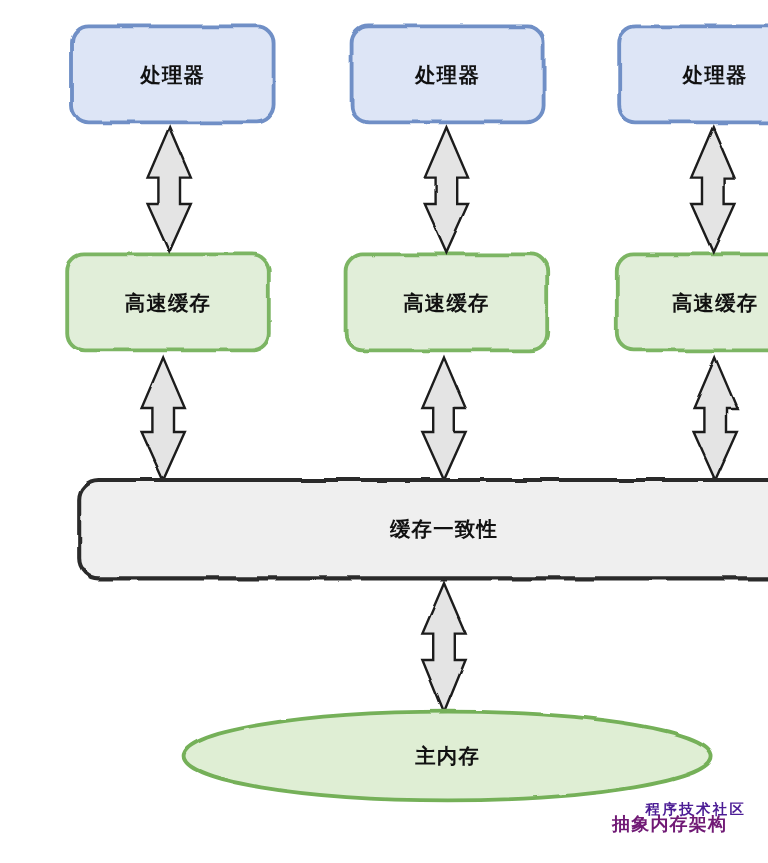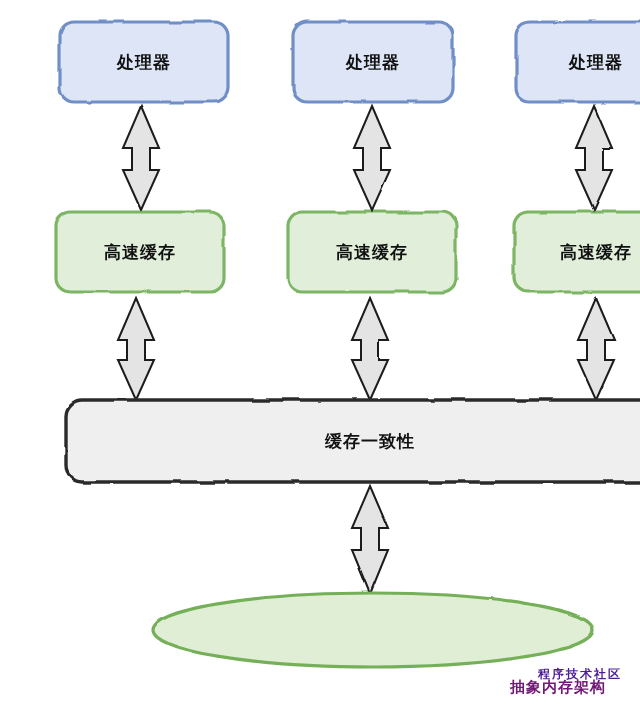--- a/index.html
+++ b/index.html
@@ -135,18 +135,19 @@
   <div class="node-label proc-label" style="left:12px; top:22px; width:168px; height:80px;">处理器</div>
   <div class="node-label proc-label" style="left:245px; top:22px; width:160px; height:80px;">处理器</div>
   <div class="node-label proc-label" style="left:468px; top:22px; width:160px; height:80px;">处理器</div>
 
   <div class="node-label cache-label" style="left:8px; top:212px; width:168px; height:80px;">高速缓存</div>
   <div class="node-label cache-label" style="left:240px; top:212px; width:168px; height:80px;">高速缓存</div>
   <div class="node-label cache-label" style="left:466px; top:212px; width:164px; height:80px;">高速缓存</div>
 
   <div class="node-label coherence-label" style="left:18px; top:400px; width:608px; height:82px;">缓存一致性</div>
 
+  <div class="node-label memory-label" style="left:105px; top:593px; width:440px; height:74px;">主内存</div>
 
   <div class="watermark" style="left:490px; top:666px;">程序技术社区</div>
 
   <div class="caption" style="left:462px; top:678px;">抽象内存架构</div>
 
 </div>
 
 </body></html>

